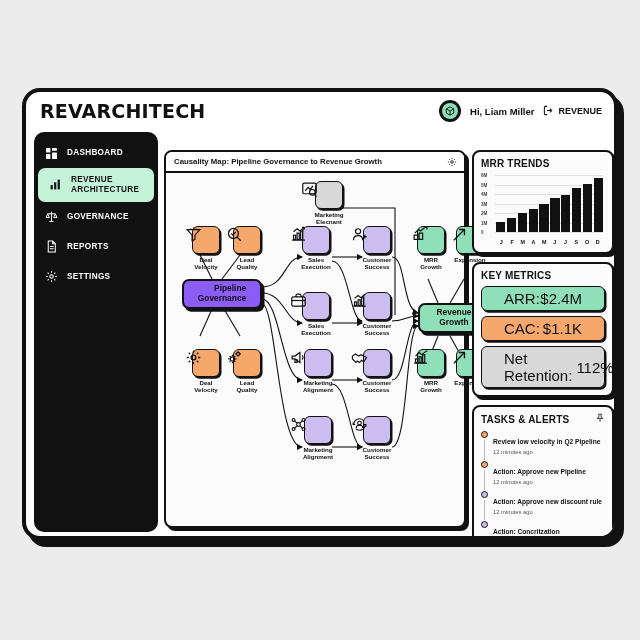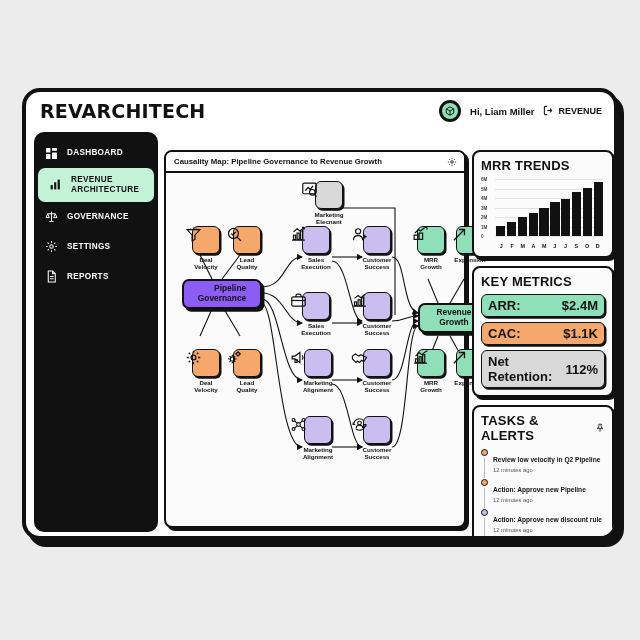--- a/index.html
+++ b/index.html
@@ -132,21 +132,21 @@
   .rail { position: absolute; left: 446px; top: 58px; width: 142px; }
   .card {
     background: #fbfbfb;
     border: 2px solid #111;
     border-radius: 8px;
     box-shadow: 3px 3px 0 0 #111;
     padding: 6px 7px 7px 7px;
     margin-bottom: 8px;
   }
   .card-title {
-    font-size: 13px; font-weight: 800; color: #111; letter-spacing: .2px;
+    font-size: 10px; font-weight: 800; color: #111; letter-spacing: .2px;
     display: flex; align-items: center;
   }
   .card-title .pin { margin-left: auto; }
 
   
   .chart-wrap { position: relative; height: 72px; margin-top: 4px; }
   .chart-plot {
     position: absolute; left: 15px; right: 2px; top: 2px; bottom: 13px;
     display: flex; align-items: flex-end; justify-content: space-between;
     gap: 1.5px;
@@ -160,22 +160,22 @@
   .xlabs {
     position: absolute; left: 15px; right: 2px; bottom: 0;
     display: flex; justify-content: space-between;
   }
   .xlab { flex: 1; text-align: center; font-size: 5.4px; font-weight: 700; color: #111; }
 
   
   .metric {
     display: flex; align-items: center;
     border: 1.8px solid #111; border-radius: 6px;
-    padding: 3px 6px; margin-top: 5px;
-    font-size: 13px; font-weight: 700; color: #111;
+    padding: 3px 22px; margin-top: 5px;
+    font-size: 15px; font-weight: 400; color: #111;
     box-shadow: 1.5px 1.8px 0 0 #111;
   }
   .metric .val { margin-left: auto; }
   .metric.green { background: #8fdfb8; }
   .metric.orange { background: #f5a76c; }
   .metric.gray { background: #d8d8d8; }
   .metric.gray .val { margin-left: 4px; }
 
   
   .task { display: flex; gap: 5px; margin-top: 5px; position: relative; }
@@ -259,36 +259,36 @@
             <path d="M19 7l-3 7h6z"></path>
             <path d="M8 21h8"></path>
           </svg>
       </span>
       <span class="nav-label">GOVERNANCE</span>
     </div>
 
     <div class="nav-item">
       <span class="nav-ico">
         <svg width="13" height="13" viewBox="0 0 24 24" fill="none" stroke="#fff" stroke-width="1.9">
-            <circle cx="12" cy="12" r="3.2"></circle>
-            <path d="M12 2v3M12 19v3M2 12h3M19 12h3M4.9 4.9l2.1 2.1M17 17l2.1 2.1M19.1 4.9 17 7M7 17l-2.1 2.1"></path>
+            <path d="M6 2h8l5 5v15H6z"></path>
+            <path d="M14 2v5h5"></path>
+            <path d="M9 12h7M9 16h7"></path>
           </svg>
       </span>
-      <span class="nav-label">SETTINGS</span>
+      <span class="nav-label">REPORTS</span>
     </div>
 
     <div class="nav-item">
       <span class="nav-ico">
         <svg width="13" height="13" viewBox="0 0 24 24" fill="none" stroke="#fff" stroke-width="1.9">
-            <path d="M6 2h8l5 5v15H6z"></path>
-            <path d="M14 2v5h5"></path>
-            <path d="M9 12h7M9 16h7"></path>
+            <circle cx="12" cy="12" r="3.2"></circle>
+            <path d="M12 2v3M12 19v3M2 12h3M19 12h3M4.9 4.9l2.1 2.1M17 17l2.1 2.1M19.1 4.9 17 7M7 17l-2.1 2.1"></path>
           </svg>
       </span>
-      <span class="nav-label">REPORTS</span>
+      <span class="nav-label">SETTINGS</span>
     </div>
   </div>
 
   <div class="canvas-panel">
     <div class="canvas-head">
       <div class="canvas-title">Causality Map: Pipeline Governance to Revenue Growth</div>
       <div class="canvas-gear">
         <svg width="10" height="10" viewBox="0 0 24 24" fill="none" stroke="#111" stroke-width="2">
             <circle cx="12" cy="12" r="3.2"></circle>
             <path d="M12 2v3M12 19v3M2 12h3M19 12h3M4.9 4.9l2.1 2.1M17 17l2.1 2.1M19.1 4.9 17 7M7 17l-2.1 2.1"></path>

